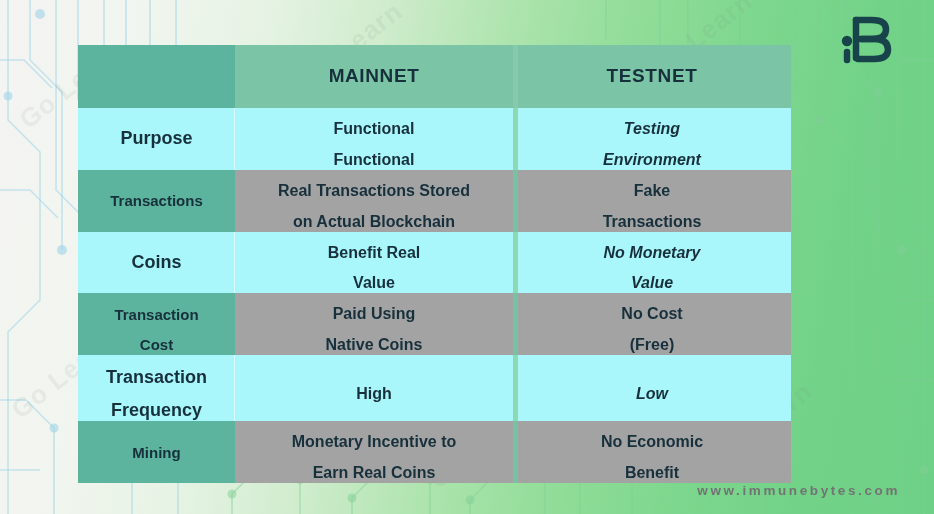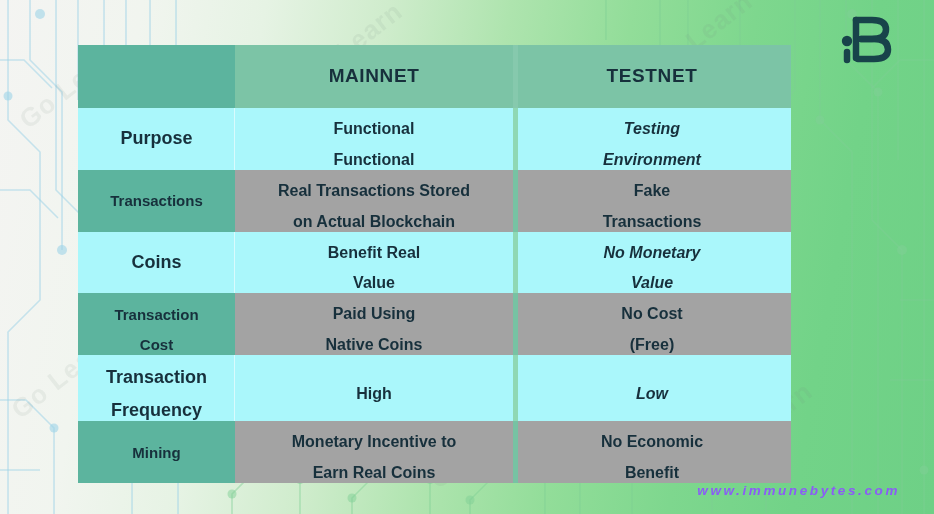--- a/index.html
+++ b/index.html
@@ -85,22 +85,21 @@
   
   tr.light td.label-col{box-shadow:inset -1px 0 0 0 rgba(255,255,255,.55);}
 
   .sub{display:block;margin-top:12px;}
 
   
   #footer{
     position:absolute;right:34px;bottom:16px;
     font-size:13.5px;font-weight:700;
     letter-spacing:2.6px;
-    color:#8b5cf6;
-    font-style:italic;
+    color:#737373;
   }
 </style>
 </head>
 <body>
 
 <div id="bg"></div>
 
 <div id="circuit">
 <svg viewBox="0 0 934 514" xmlns="http://www.w3.org/2000/svg">
   <g stroke="#9fd4e8" stroke-opacity="0.55" fill="none" stroke-width="1.6">

